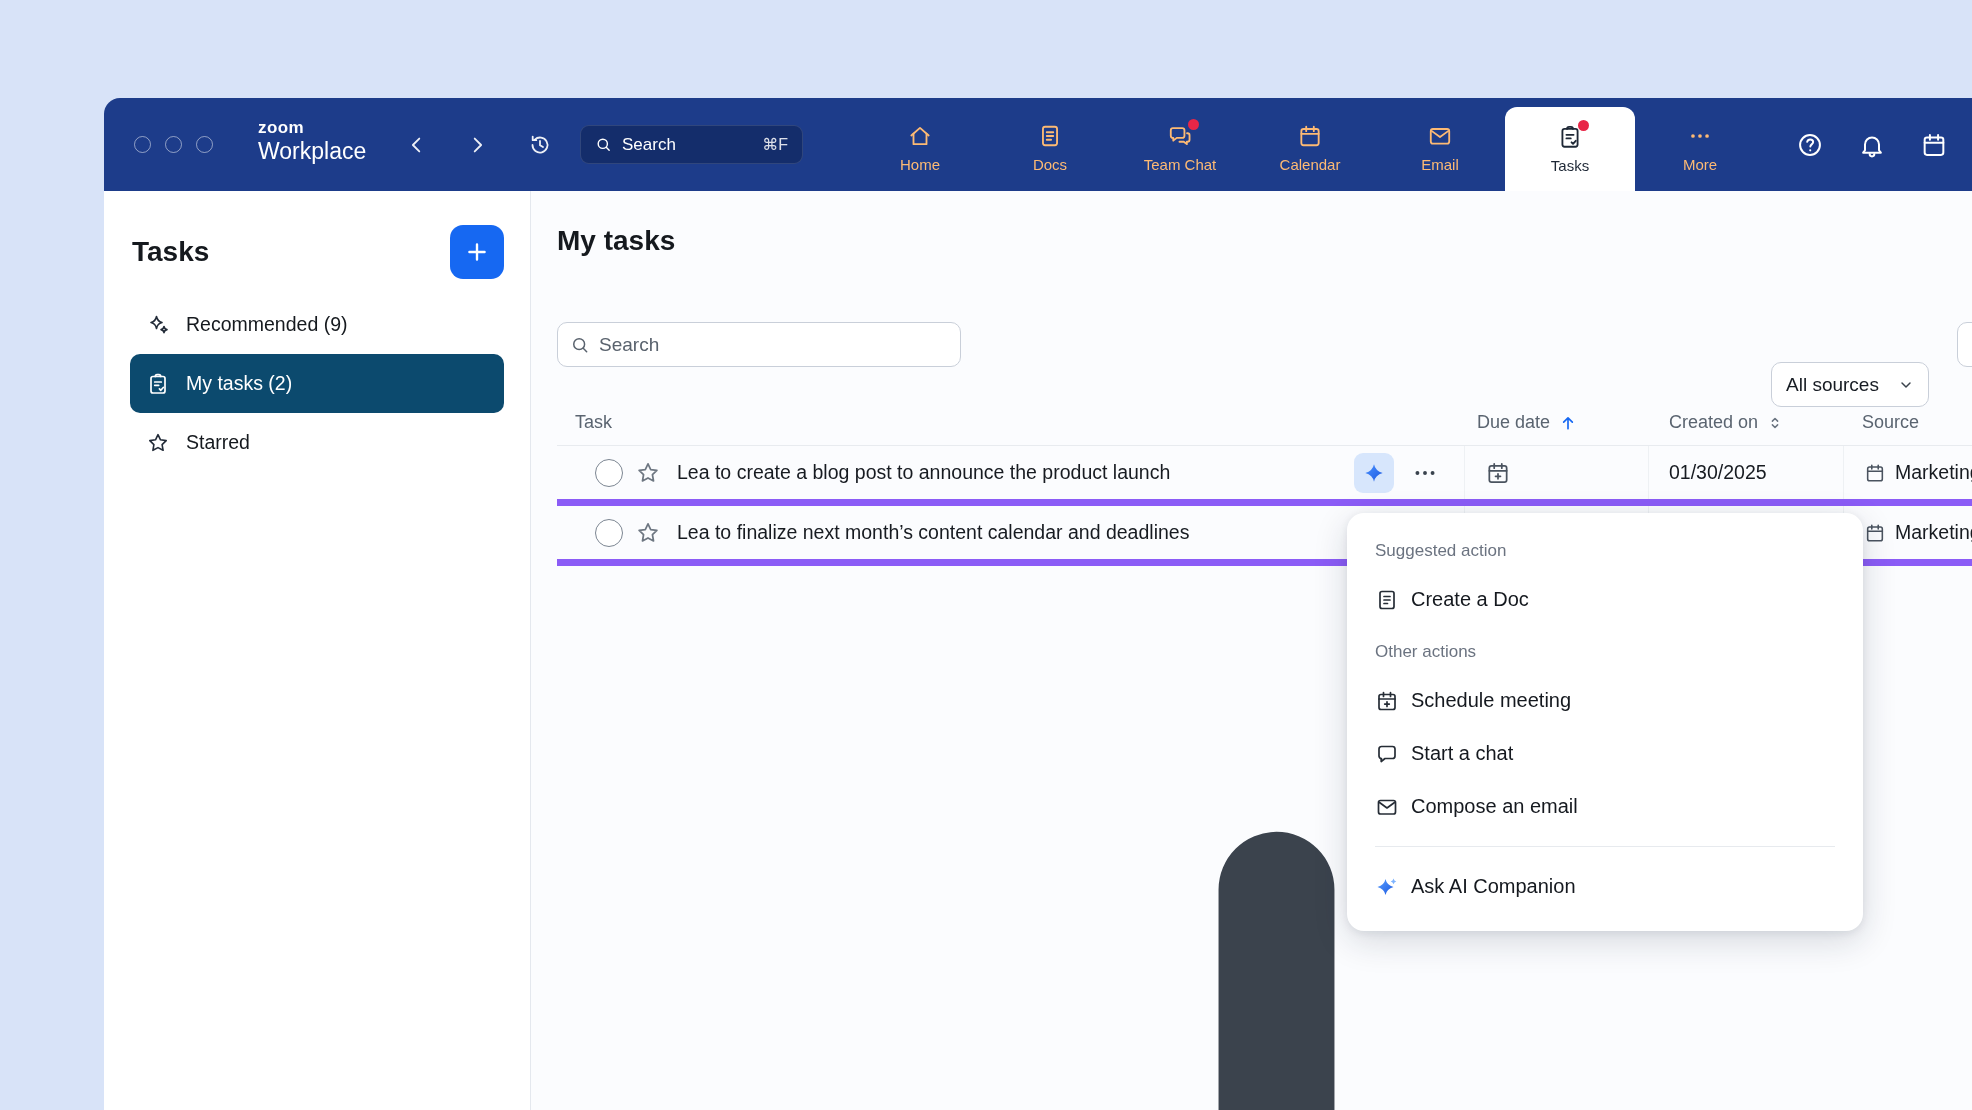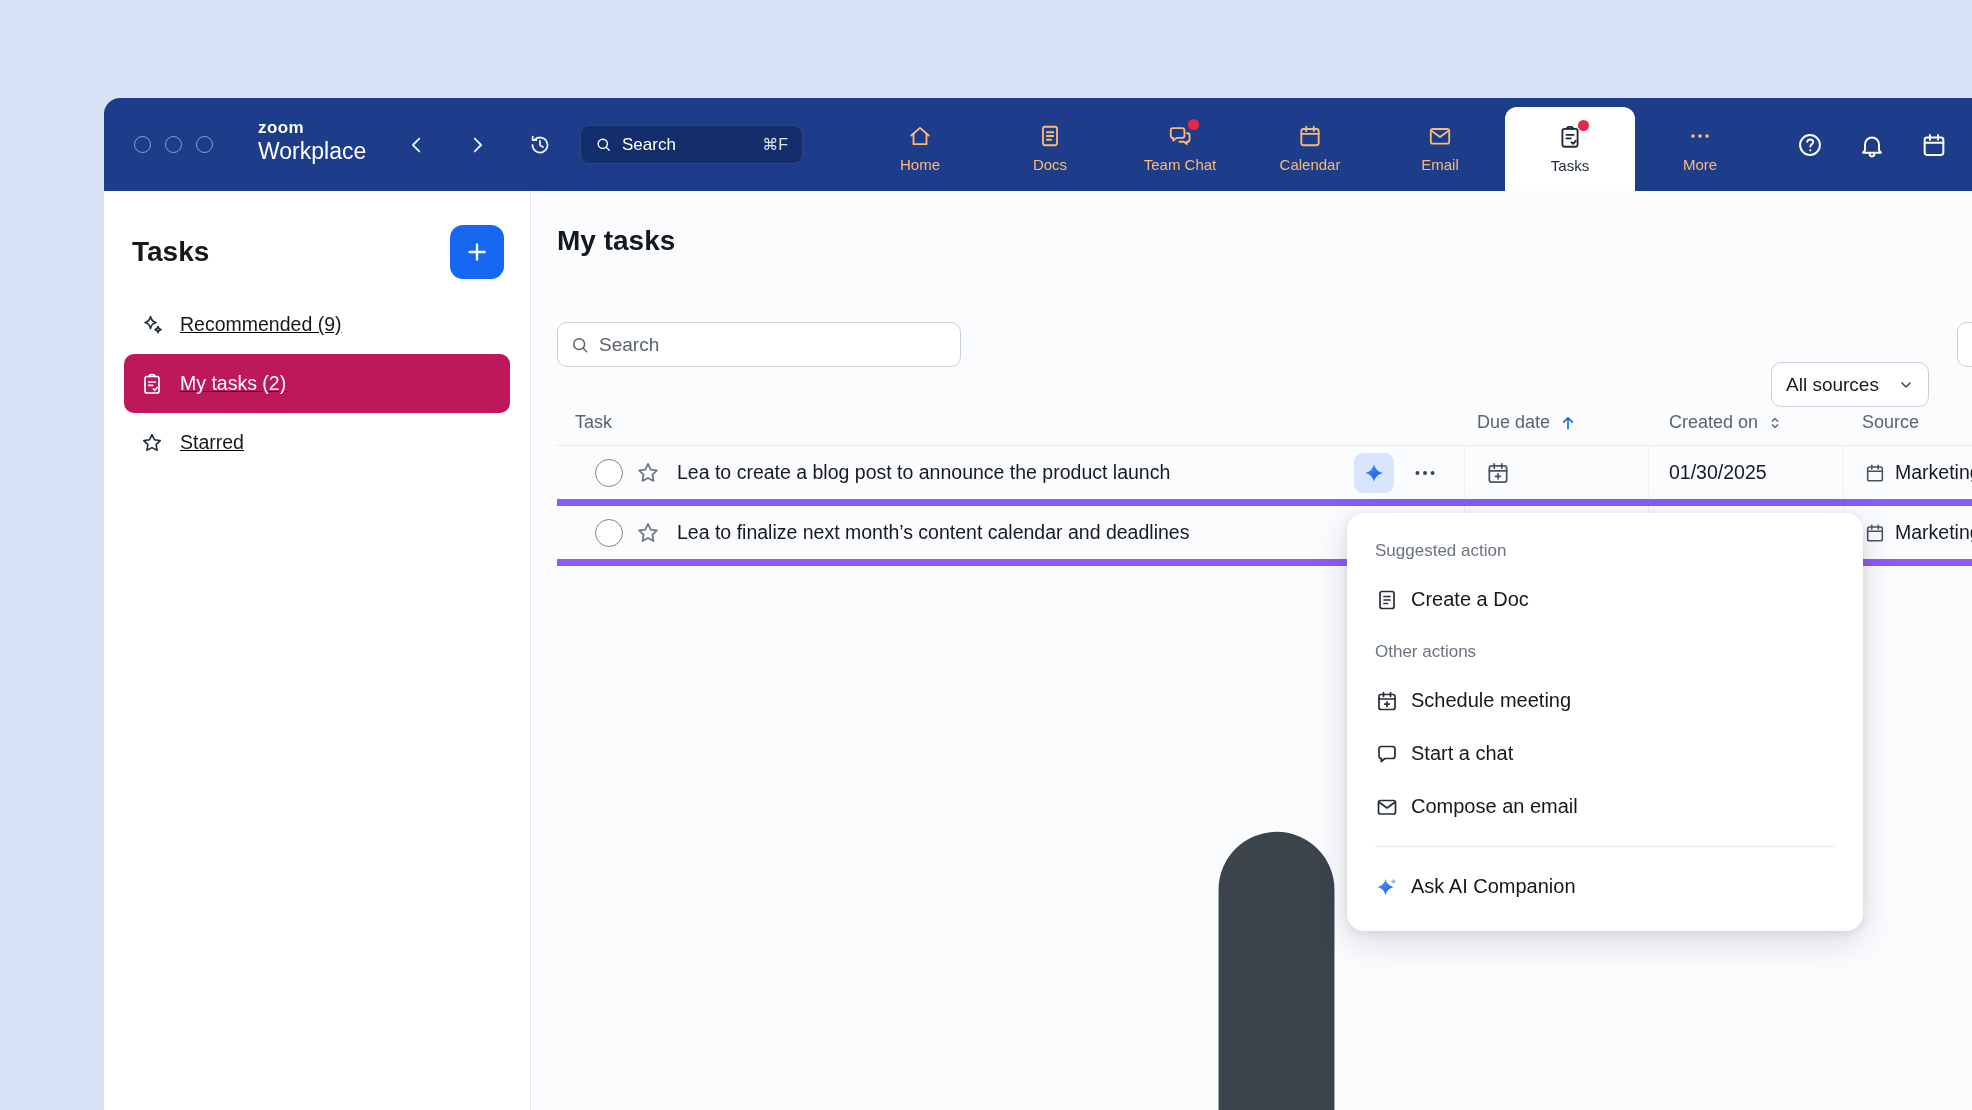--- a/index.html
+++ b/index.html
@@ -28,24 +28,24 @@
   .nav-item.active { background:#fff; color:#1e2836; border-radius:12px 12px 0 0; height:84px; }
   .dot-badge { position:absolute; top:-4px; right:-6px; width:11px; height:11px; border-radius:50%; background:#e82647; }
   .tb-right { position:absolute; left:1692px; top:0; height:93px; display:flex; align-items:center; gap:34px; color:#fff; }
   .tb-right .ic { width:28px; height:28px; }
 
   
   .sidebar { position:absolute; left:0; top:93px; width:427px; bottom:0; background:#fff; border-right:1px solid #e4e8ee; }
   .sb-head { display:flex; align-items:center; justify-content:space-between; padding:34px 26px 16px 28px; }
   .sb-title { font-size:28px; font-weight:700; color:#15191e; }
   .sb-add { width:54px; height:54px; border-radius:13px; background:#1668f2; color:#fff; display:flex; align-items:center; justify-content:center; border:none; cursor:pointer; }
-  .sb-menu { padding:0 20px; display:flex; flex-direction:column;text-decoration:underline; }
+  .sb-menu { padding:0 26px; display:flex; flex-direction:column; }
   .sb-item { height:59px; border-radius:10px; display:flex; align-items:center; gap:16px; padding:0 16px; font-size:19.5px; color:#15191e; cursor:pointer; }
   .sb-item .ic { width:24px; height:24px; color:#222b38; flex:none; }
-  .sb-item.selected { background:#be185d; color:#fff; }
+  .sb-item.selected { background:#0c4a6e; color:#fff; }
   .sb-item.selected .ic { color:#fff; }
   .reddot { margin-left:auto; width:12px; height:12px; border-radius:50%; background:#e82647; }
 
   
   .main { position:absolute; left:427px; top:93px; right:0; bottom:0; background:#fbfcfe; }
   .main-title { position:absolute; left:26px; top:34px; font-size:28px; font-weight:700; color:#15191e; }
   .search-box { position:absolute; left:26px; top:131px; width:404px; height:45px; border:1px solid #c9cfd9; border-radius:10px; background:#fff; display:flex; align-items:center; padding:0 12px; gap:9px; color:#59626d; }
   .search-box .ic { width:20px; height:20px; flex:none; }
   .search-box input { border:none; outline:none; font-size:19px; flex:1; background:transparent; color:#1a1f26; font-family:inherit; }
   .search-box input::placeholder { color:#59626d; }

